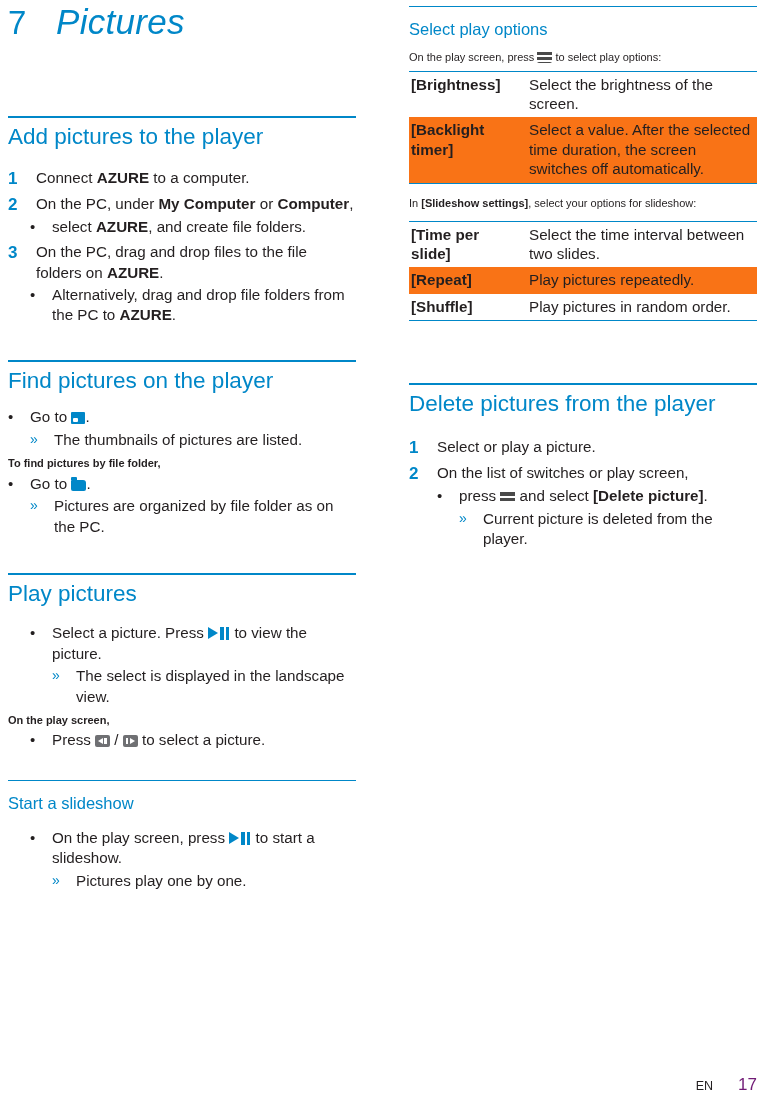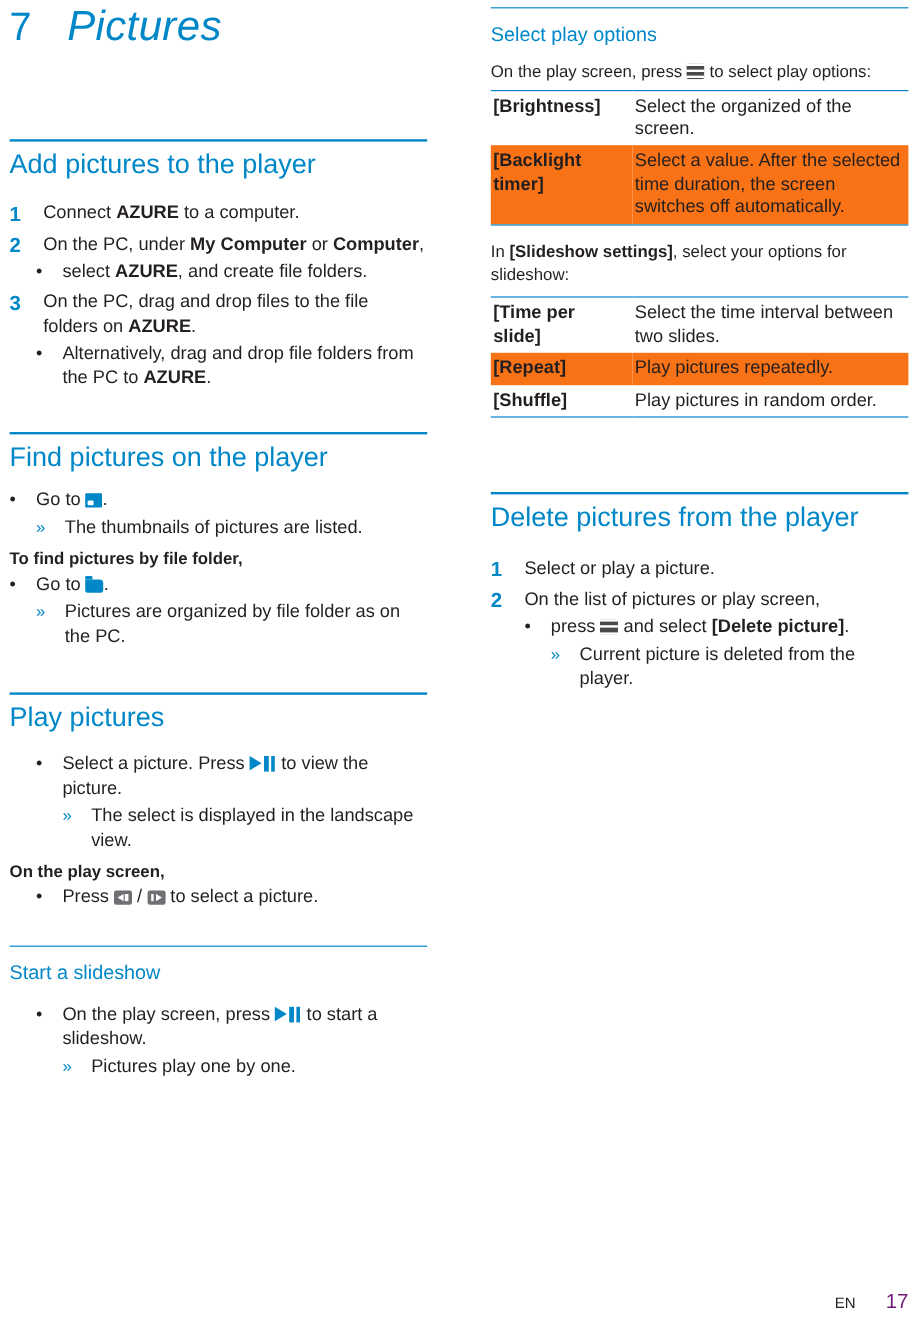--- a/index.html
+++ b/index.html
@@ -73,21 +73,21 @@
     line-height: 1.2;
   }
   .rule-thin {
     border-top: 1.1px solid #0087c8;
     margin-top: 14px;
     margin-bottom: 5px;
   }
 
   
   p, li, div.txt {
-    font-size: 14px;
+    font-size: 11px;
     line-height: 1.34;
   }
   .b { font-weight: bold; }
 
   
   .step {
     display: flex;
     margin-top: 5px;
   }
   .step .n {
@@ -396,21 +396,21 @@
     <h3 class="sub">Select play options</h3>
 
     <div style="height:8px"></div>
 
     <div class="txt"><span>On the play screen, press </span><span class="ic ic-menu"></span><span> to select play options:</span></div>
 
     <table class="opt">
       <tbody>
           <tr class="topline">
         <td class="k">[Brightness]</td>
-        <td>Select the organized of the screen.</td>
+        <td>Select the brightness of the screen.</td>
       </tr>
       <tr class="shade botline">
         <td class="k">[Backlight timer]</td>
         <td>Select a value. After the selected time duration, the screen switches off automatically.</td>
       </tr>
     </tbody>
       </table>
 
     <div class="txt" style="margin-top:12px"><span>In </span><span class="b">[Slideshow settings]</span><span>, select your options for slideshow:</span></div>
 
@@ -437,21 +437,21 @@
     <h2 class="sec">Delete pictures from the player</h2>
 
     <div style="height:12px"></div>
 
     <div class="step">
       <div class="n">1</div>
       <div class="body">Select or play a picture.</div>
     </div>
     <div class="step">
       <div class="n">2</div>
-      <div class="body">On the list of pictures or play screen,</div>
+      <div class="body">On the list of switches or play screen,</div>
     </div>
 
     <div class="bul2" style="margin-left:28px">
       <div class="dot">•</div>
       <div class="body"><span>press </span><span class="ic ic-menu"></span><span> and select </span><span class="b">[Delete picture]</span><span>.</span></div>
     </div>
     <div class="arr" style="margin-left:50px">
       <div class="ico">»</div>
       <div class="body">Current picture is deleted from the player.</div>
     </div>

